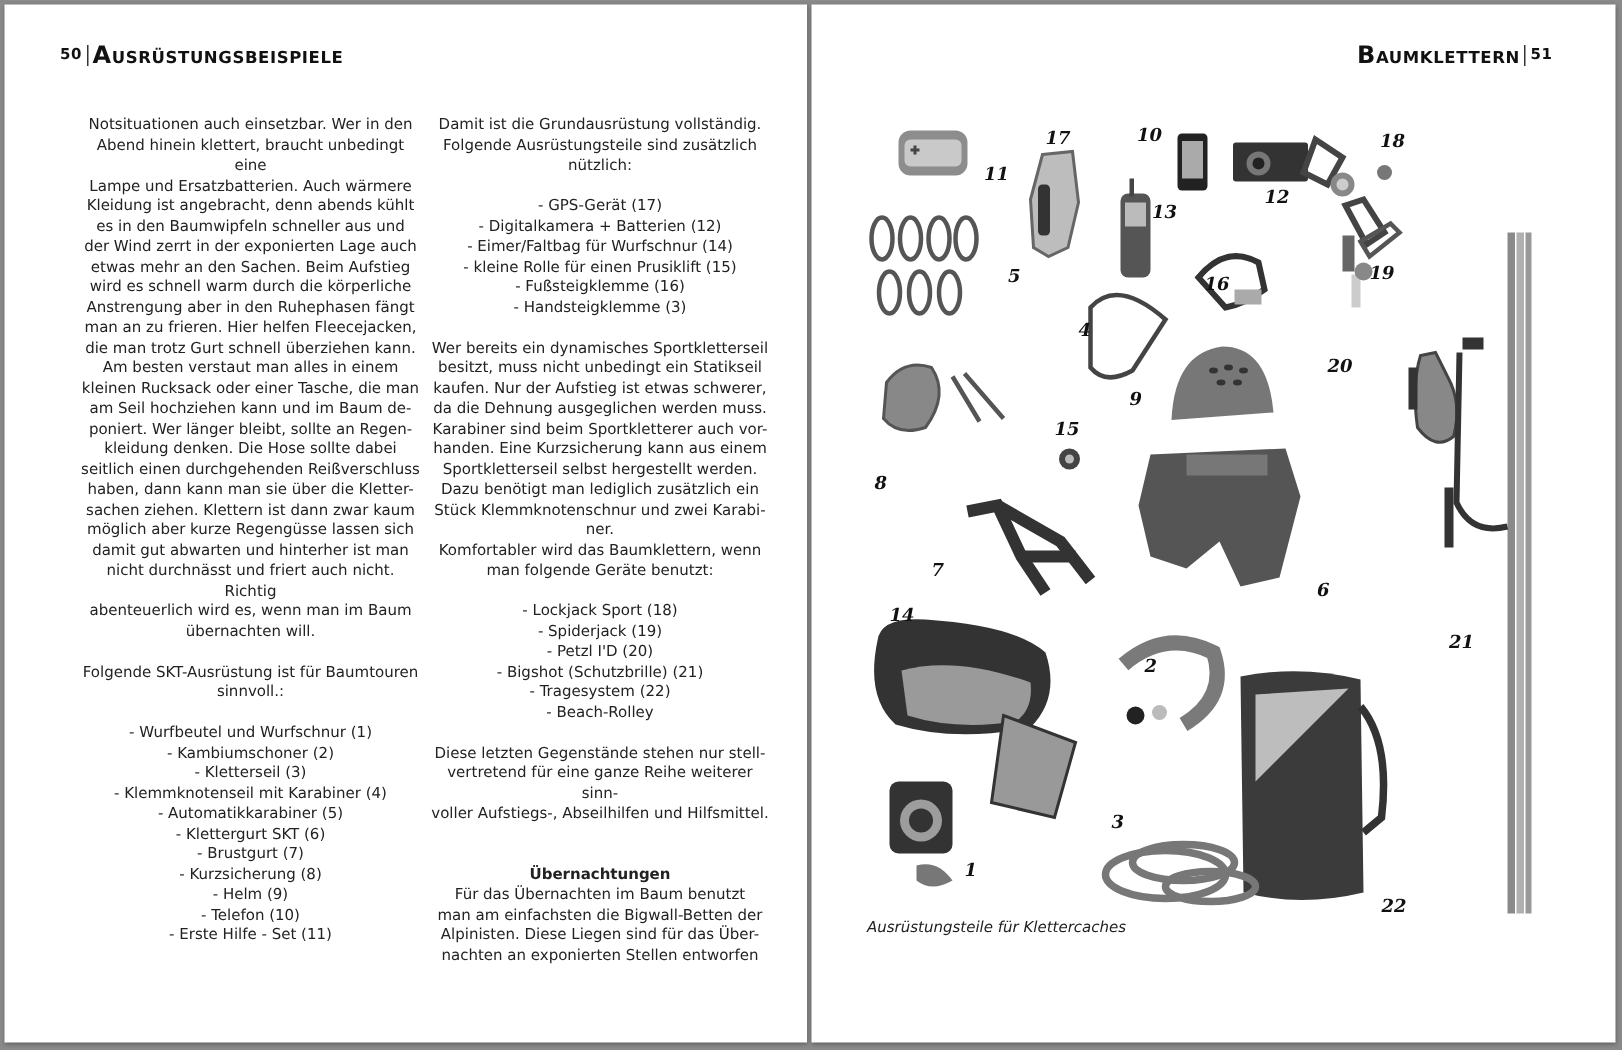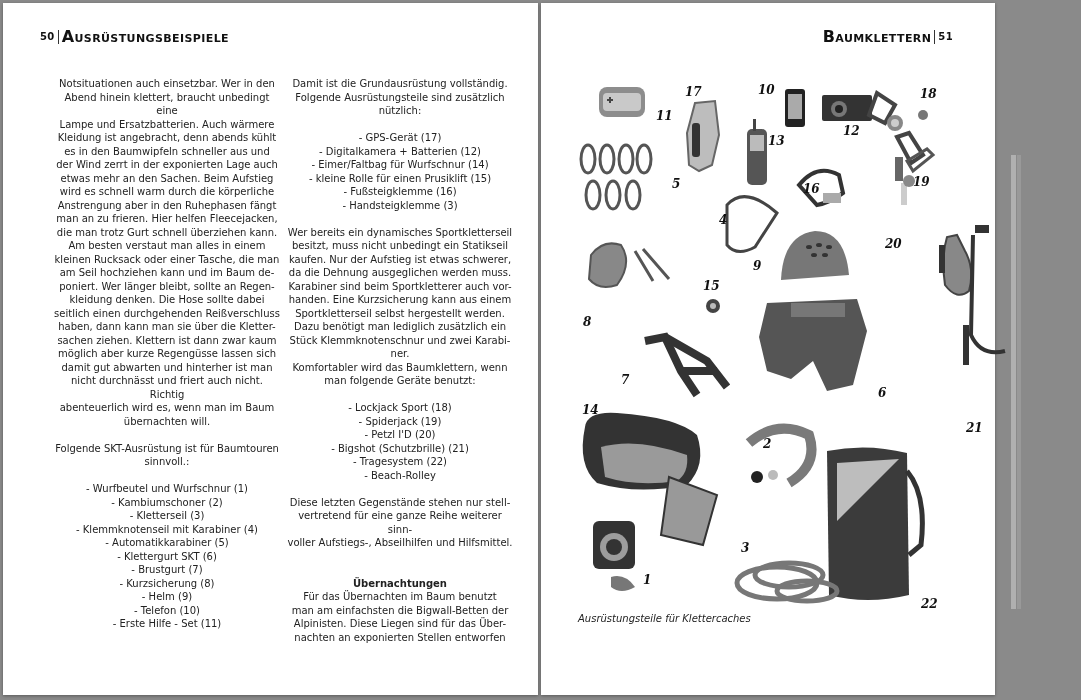--- a/index.html
+++ b/index.html
@@ -11,21 +11,21 @@
     color: #1a1a1a;
   }
   .page {
     position: absolute;
     top: 3px;
     background: #ffffff;
     height: 692px;
     box-shadow: 0 1px 3px rgba(0,0,0,0.35);
   }
   .page-left { left: 3px; width: 535px; }
-  .page-right { left: 541px; width: 454px; }
+  .page-right { left: 541px; width: 536px; }
   .running-head {
     position: absolute;
     top: 24px;
     font-size: 10px;
     font-weight: bold;
     letter-spacing: 0.4px;
     display: flex;
     align-items: center;
     color: #111;
   }
@@ -318,36 +318,36 @@
       </g>
 
       <g fill="none" stroke="#777" stroke-width="5">
         <ellipse cx="200" cy="508" rx="40" ry="16"></ellipse>
         <ellipse cx="212" cy="500" rx="34" ry="12"></ellipse>
         <ellipse cx="230" cy="516" rx="30" ry="10"></ellipse>
       </g>
     </svg>
 
     <span class="label" style="left:79px;top:34px">11</span>
-    <span class="label" style="left:108px;top:10px">17</span>
+    <span class="label" style="left:120px;top:10px">17</span>
     <span class="label" style="left:181px;top:8px">10</span>
     <span class="label" style="left:191px;top:59px">13</span>
     <span class="label" style="left:266px;top:49px">12</span>
     <span class="label" style="left:343px;top:12px">18</span>
     <span class="label" style="left:95px;top:102px">5</span>
     <span class="label" style="left:226px;top:107px">16</span>
     <span class="label" style="left:336px;top:100px">19</span>
     <span class="label" style="left:142px;top:138px">4</span>
     <span class="label" style="left:176px;top:184px">9</span>
     <span class="label" style="left:308px;top:162px">20</span>
     <span class="label" style="left:126px;top:204px">15</span>
     <span class="label" style="left:6px;top:240px">8</span>
     <span class="label" style="left:44px;top:298px">7</span>
     <span class="label" style="left:301px;top:311px">6</span>
-    <span class="label" style="left:5px;top:328px">14</span>
+    <span class="label" style="left:16px;top:328px">14</span>
     <span class="label" style="left:186px;top:362px">2</span>
     <span class="label" style="left:389px;top:346px">21</span>
     <span class="label" style="left:164px;top:466px">3</span>
     <span class="label" style="left:66px;top:498px">1</span>
     <span class="label" style="left:344px;top:522px">22</span>
   </div>
 
   <div class="caption">Ausrüstungsteile für Klettercaches</div>
 </div>
 

